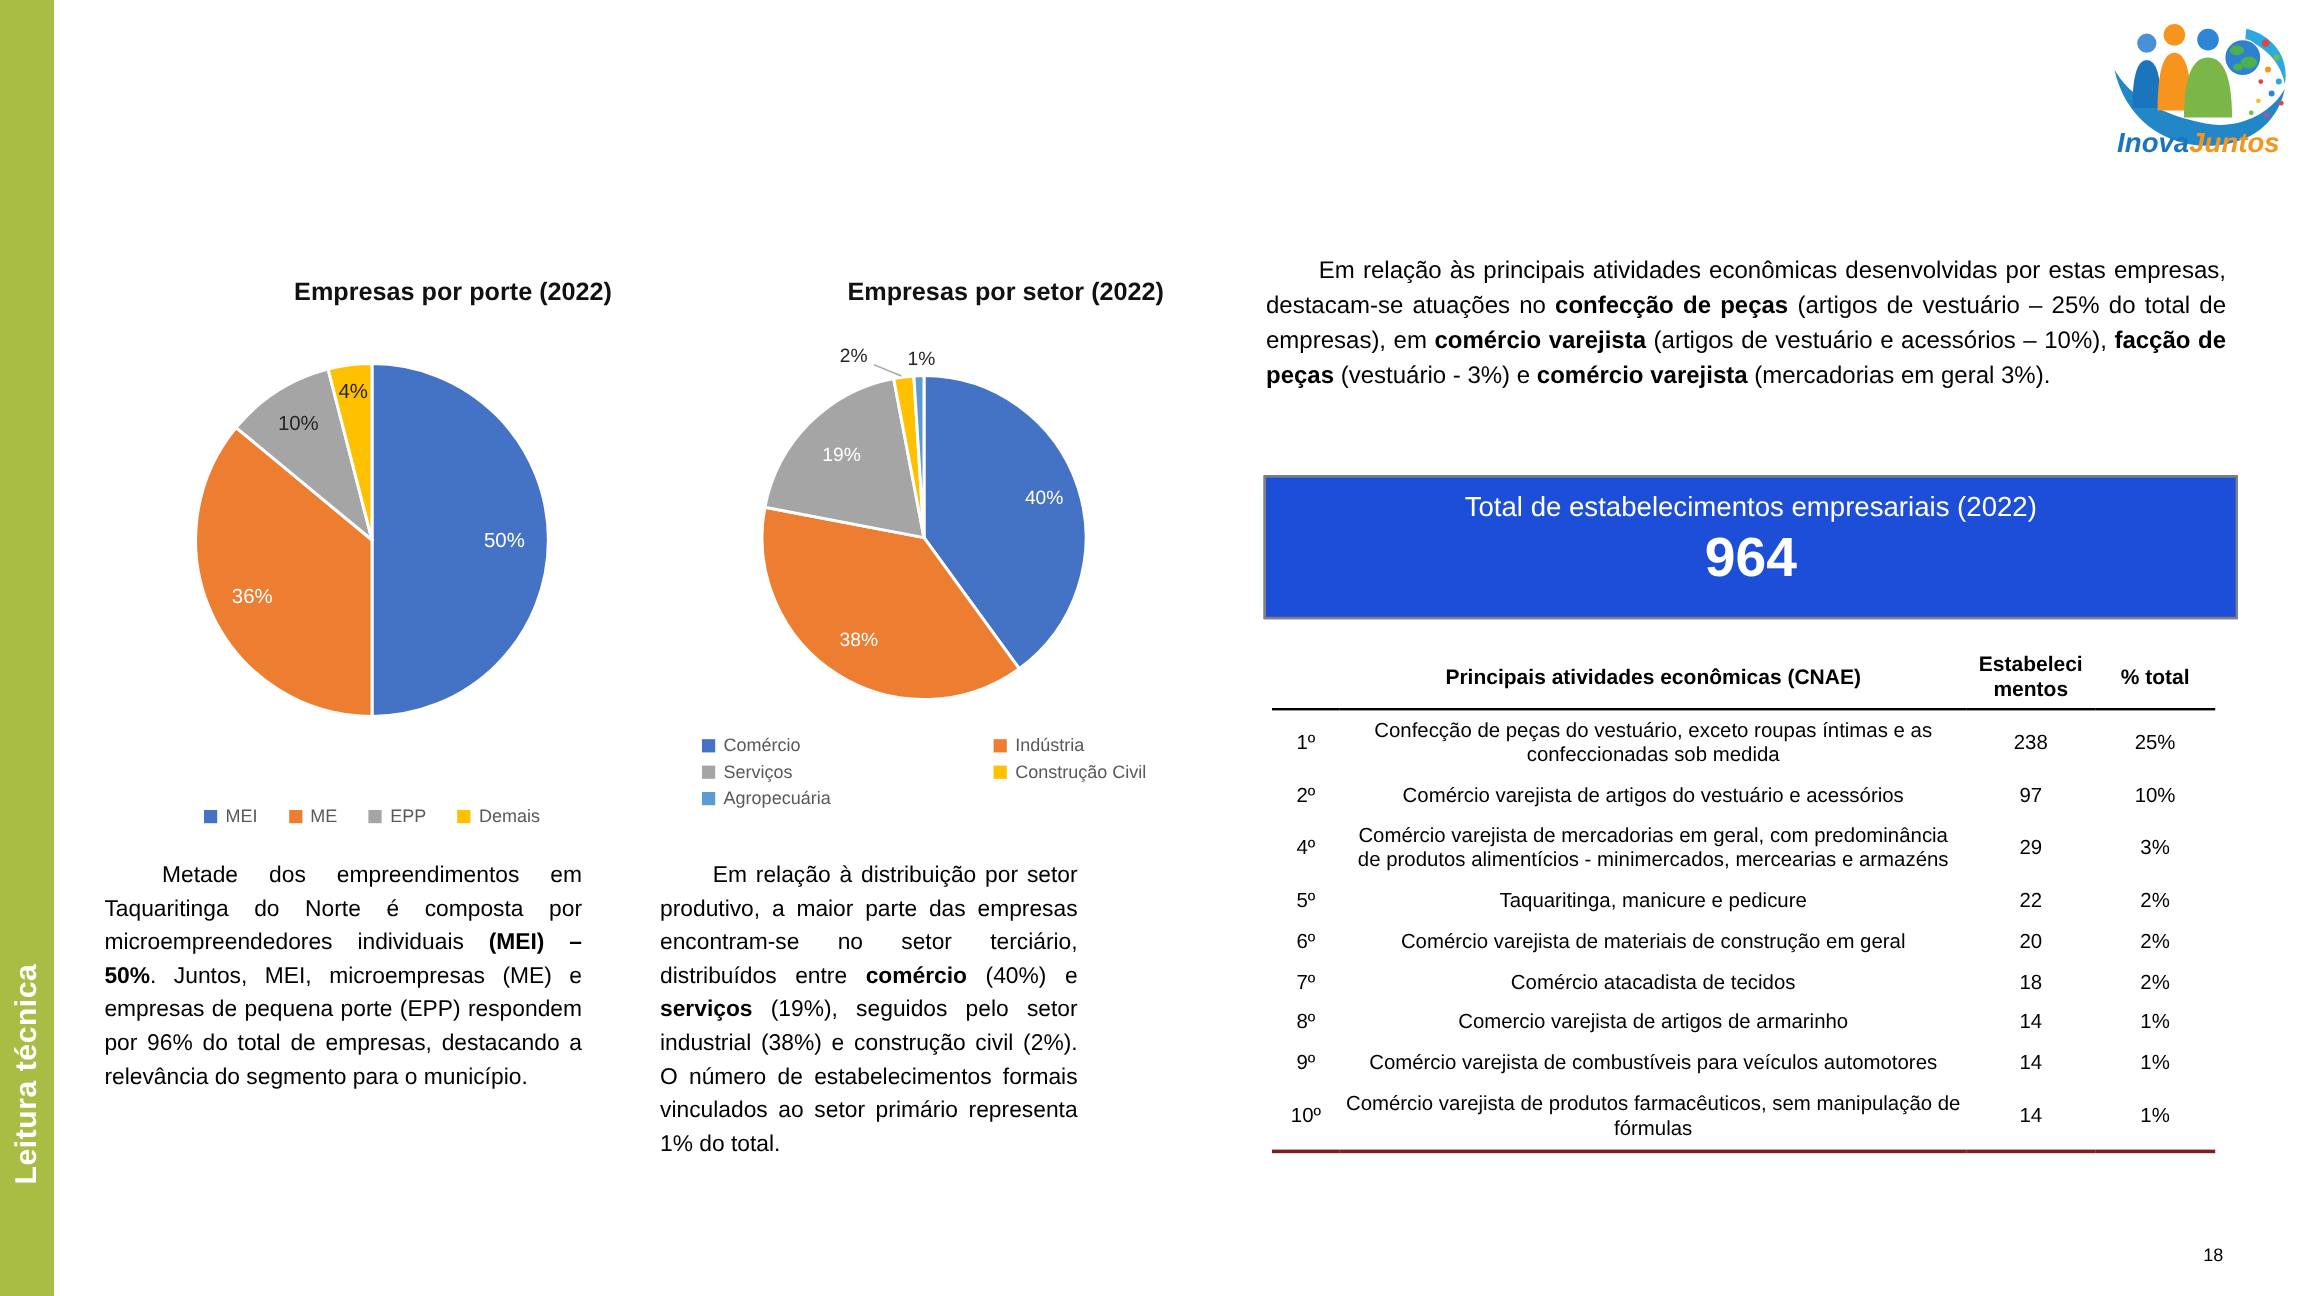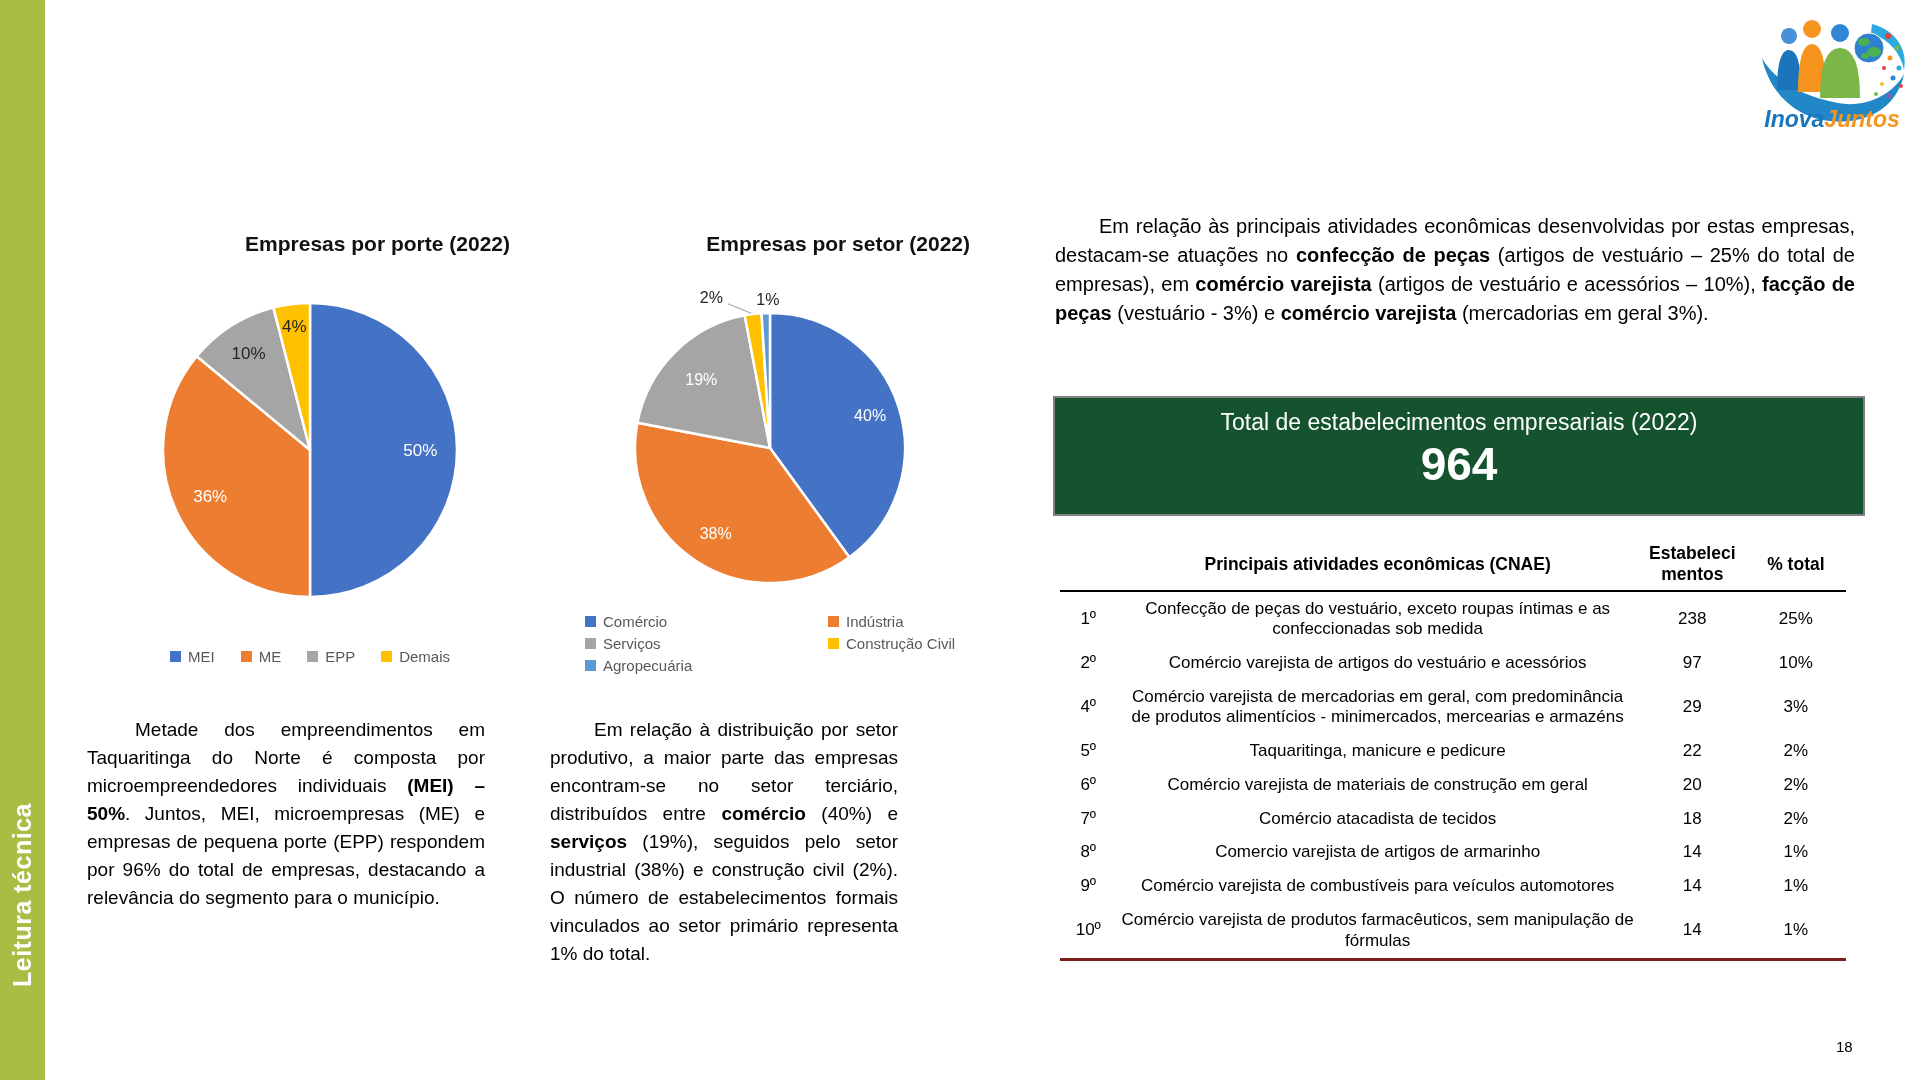--- a/index.html
+++ b/index.html
@@ -14,31 +14,31 @@
     display:flex; align-items:center; justify-content:center;
     writing-mode:vertical-rl; transform:rotate(180deg);
     color:#ffffff; font-weight:bold; font-size:25px; letter-spacing:.5px;
   }
   .chart-title { position:absolute; width:400px; text-align:right; font-weight:bold; font-size:21px; color:#111; }
   #chart1-title { left:110px; top:232px; }
   #chart2-title { left:570px; top:232px; }
   #pie1 { position:absolute; left:150px; top:290px; }
   #pie2 { position:absolute; left:610px; top:268px; }
   .legend { color:#595959; font-size:15px; }
-  #legend1 { position:absolute; left:110px; top:648px; width:400px; display:flex; justify-content:center; gap:26px; }
+  #legend1 { position:absolute; left:110px; top:672px; width:400px; display:flex; justify-content:center; gap:26px; }
   #legend2 { position:absolute; left:585px; top:613px; width:390px; display:grid; grid-template-columns:243px 1fr; row-gap:5px; }
   .legend-item { display:flex; align-items:center; gap:7px; white-space:nowrap; }
   .swatch { width:11px; height:11px; display:inline-block; flex:0 0 auto; }
   .para { position:absolute; text-align:justify; color:#000; }
   #para-left  { left:87px;  top:716px; width:398px; font-size:19px; line-height:28px; text-indent:48px; }
   #para-mid   { left:550px; top:716px; width:348px; font-size:19px; line-height:28px; text-indent:44px; }
   #para-right { left:1055px; top:212px; width:800px; font-size:20px; line-height:29px; text-indent:44px; }
   .banner {
     position:absolute; left:1053px; top:396px; width:812px; height:120px; box-sizing:border-box;
-    background:#14532d; border:2px solid #808080; color:#ffffff; text-align:center;
+    background:#1d4ed8; border:2px solid #808080; color:#ffffff; text-align:center;
   }
   .banner-title { margin-top:11px; font-size:23px; }
   .banner-value { margin-top:4px; font-size:46px; font-weight:bold; line-height:1.05; }
   .table-wrap { position:absolute; left:1060px; top:538px; width:786px; }
   table { width:100%; border-collapse:collapse; border-bottom:3px solid #7f1d1d; color:#000; }
   th { font-weight:bold; font-size:17.5px; border-bottom:2.5px solid #000; padding:5px 2px; vertical-align:middle; line-height:1.2; text-align:center; }
   td { font-size:17px; text-align:center; vertical-align:middle; padding:6.5px 4px; line-height:1.22; }
   .col-rank { width:50px; }
   .col-activity { width:540px; }
   .col-establishments { width:100px; }

